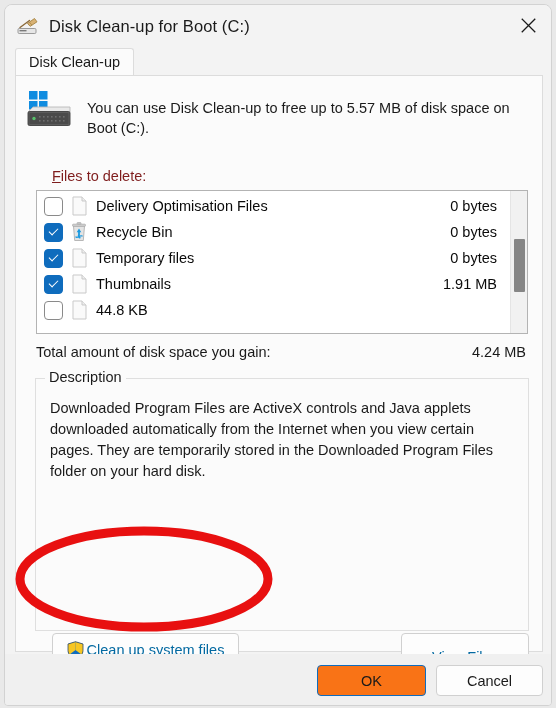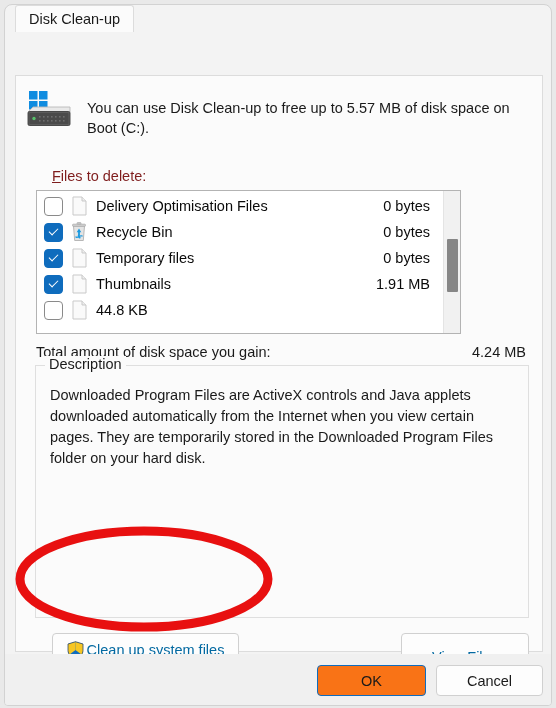--- a/index.html
+++ b/index.html
@@ -134,21 +134,21 @@
     font-size: 14.5px;
     color: #7f1d1d;
   }
   .accel { text-decoration: underline; }
 
   
   #filelist {
     position: absolute;
     left: 20px;
     top: 114px;
-    width: 425px;
+    width: 492px;
     height: 144px;
     background: #ffffff;
     border: 1px solid #b3b3b3;
     box-sizing: border-box;
     overflow: hidden;
   }
   #filelist-inner {
     position: absolute;
     left: 0; top: 0; right: 18px; bottom: 0;
     padding-top: 2px;
@@ -239,21 +239,21 @@
     justify-content: space-between;
     font-size: 14.5px;
     color: #1a1a1a;
   }
   #total-value { padding-right: 2px; }
 
   
   #description-group {
     position: absolute;
     left: 19px;
-    top: 289px;
+    top: 302px;
     width: 494px;
     height: 253px;
     border: 1px solid #dfdfdf;
     box-sizing: border-box;
   }
   #description-legend {
     position: absolute;
     left: 9px;
     top: -10px;
     background: #fbfbfb;
@@ -359,20 +359,40 @@
     width: 268px;
     height: 110px;
     pointer-events: none;
   }
 </style>
 </head>
 <body>
 
 <div id="window">
 
+  <div id="titlebar">
+    <div id="title-icon">
+      <svg width="22" height="22" viewBox="0 0 22 22">
+
+        <rect x="1" y="12.5" width="18" height="5" rx="1.2" fill="#e6e6e6" stroke="#9a9a9a" stroke-width="1"></rect>
+        <rect x="2.5" y="14" width="7" height="1.4" fill="#7a7a7a"></rect>
+
+        <path d="M3 11.5 L12.5 4.5" stroke="#8b6a3a" stroke-width="1.4" stroke-linecap="round"></path>
+
+        <path d="M10.5 7.5 L17.5 2.5 L20 5.8 L13.2 10.3 Z" fill="#d9b274" stroke="#a3813f" stroke-width="0.9" stroke-linejoin="round"></path>
+        <path d="M12.4 6.1 L15 9.2" stroke="#a3813f" stroke-width="0.7"></path>
+      </svg>
+    </div>
+    <div id="title-text">Disk Clean-up for Boot (C:)</div>
+    <div id="close-button">
+      <svg width="15" height="15" viewBox="0 0 15 15">
+        <path d="M1.2 1.2 L13.8 13.8 M13.8 1.2 L1.2 13.8" stroke="#1a1a1a" stroke-width="1.25" stroke-linecap="square"></path>
+      </svg>
+    </div>
+  </div>
 
   <div id="tabstrip">
     <div id="tab-disk-cleanup">
       <span>Disk Clean-up</span>
     </div>
   </div>
 
   <div id="tabpanel">
 
     <div id="blurb">

